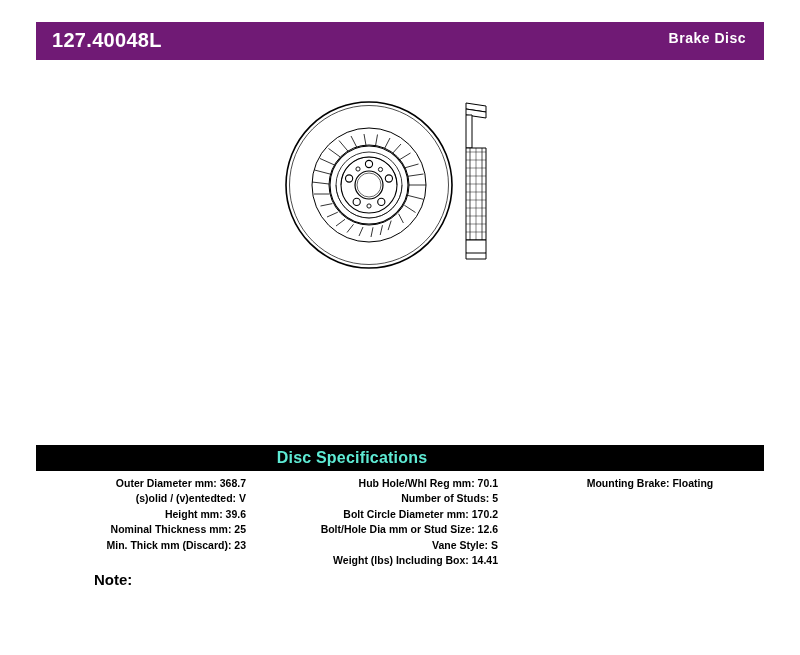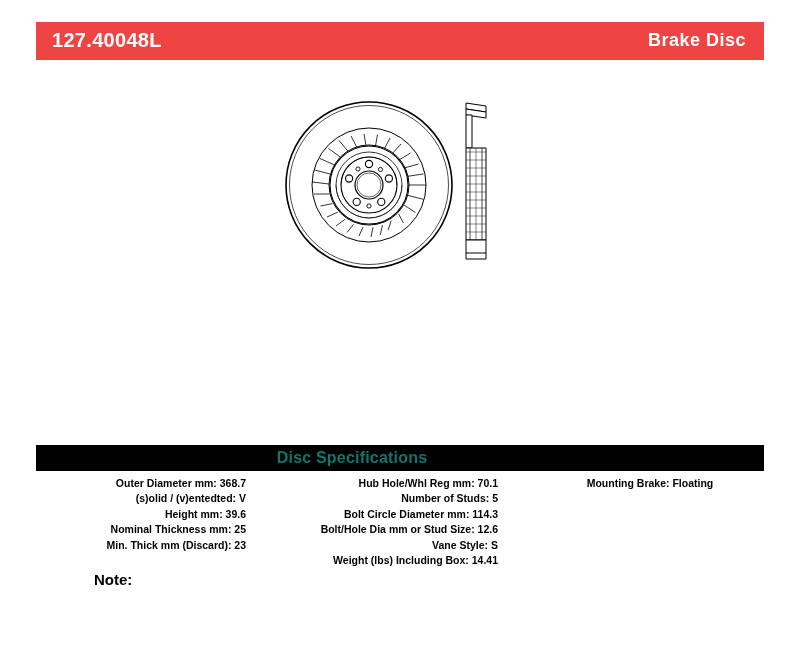--- a/index.html
+++ b/index.html
@@ -23,39 +23,39 @@
     height: 655px;
   }
 
   
   .header-bar {
     position: absolute;
     left: 36px;
     top: 22px;
     width: 728px;
     height: 38px;
-    background: #ef4444;
+    background: #701a75;
     color: #ffffff;
     box-sizing: border-box;
   }
   .header-part {
     position: absolute;
     left: 16px;
     top: 7px;
     font-size: 20px;
     font-weight: bold;
     letter-spacing: 0.3px;
     color: #ffffff;
     white-space: nowrap;
   }
   .header-title {
     position: absolute;
     right: 18px;
     top: 8px;
-    font-size: 18px;
+    font-size: 14px;
     font-weight: bold;
     letter-spacing: 0.5px;
     color: #ffffff;
     white-space: nowrap;
   }
 
   
   .drawing {
     position: absolute;
     left: 280px;
@@ -72,21 +72,21 @@
     width: 728px;
     height: 26px;
     background: #000000;
   }
   .spec-bar-label {
     position: absolute;
     left: 0;
     top: 4px;
     width: 632px;
     text-align: center;
-    color: #0f766e;
+    color: #5eead4;
     font-size: 16px;
     font-weight: bold;
     letter-spacing: 0.2px;
   }
 
   .spec-columns {
     position: absolute;
     left: 36px;
     top: 476px;
     width: 728px;
@@ -248,21 +248,21 @@
       <div class="spec-line">Outer Diameter mm: 368.7</div>
       <div class="spec-line">(s)olid / (v)entedted: V</div>
       <div class="spec-line">Height mm: 39.6</div>
       <div class="spec-line">Nominal Thickness mm: 25</div>
       <div class="spec-line">Min. Thick mm (Discard): 23</div>
     </div>
 
     <div class="col col-mid">
       <div class="spec-line">Hub Hole/Whl Reg mm: 70.1</div>
       <div class="spec-line">Number of Studs: 5</div>
-      <div class="spec-line">Bolt Circle Diameter mm: 114.3</div>
+      <div class="spec-line">Bolt Circle Diameter mm: 170.2</div>
       <div class="spec-line">Bolt/Hole Dia mm or Stud Size: 12.6</div>
       <div class="spec-line">Vane Style: S</div>
       <div class="spec-line">Weight (lbs) Including Box: 14.41</div>
     </div>
 
     <div class="col col-right">
       <div class="spec-line">Mounting Brake: Floating</div>
     </div>
 
   </div>

